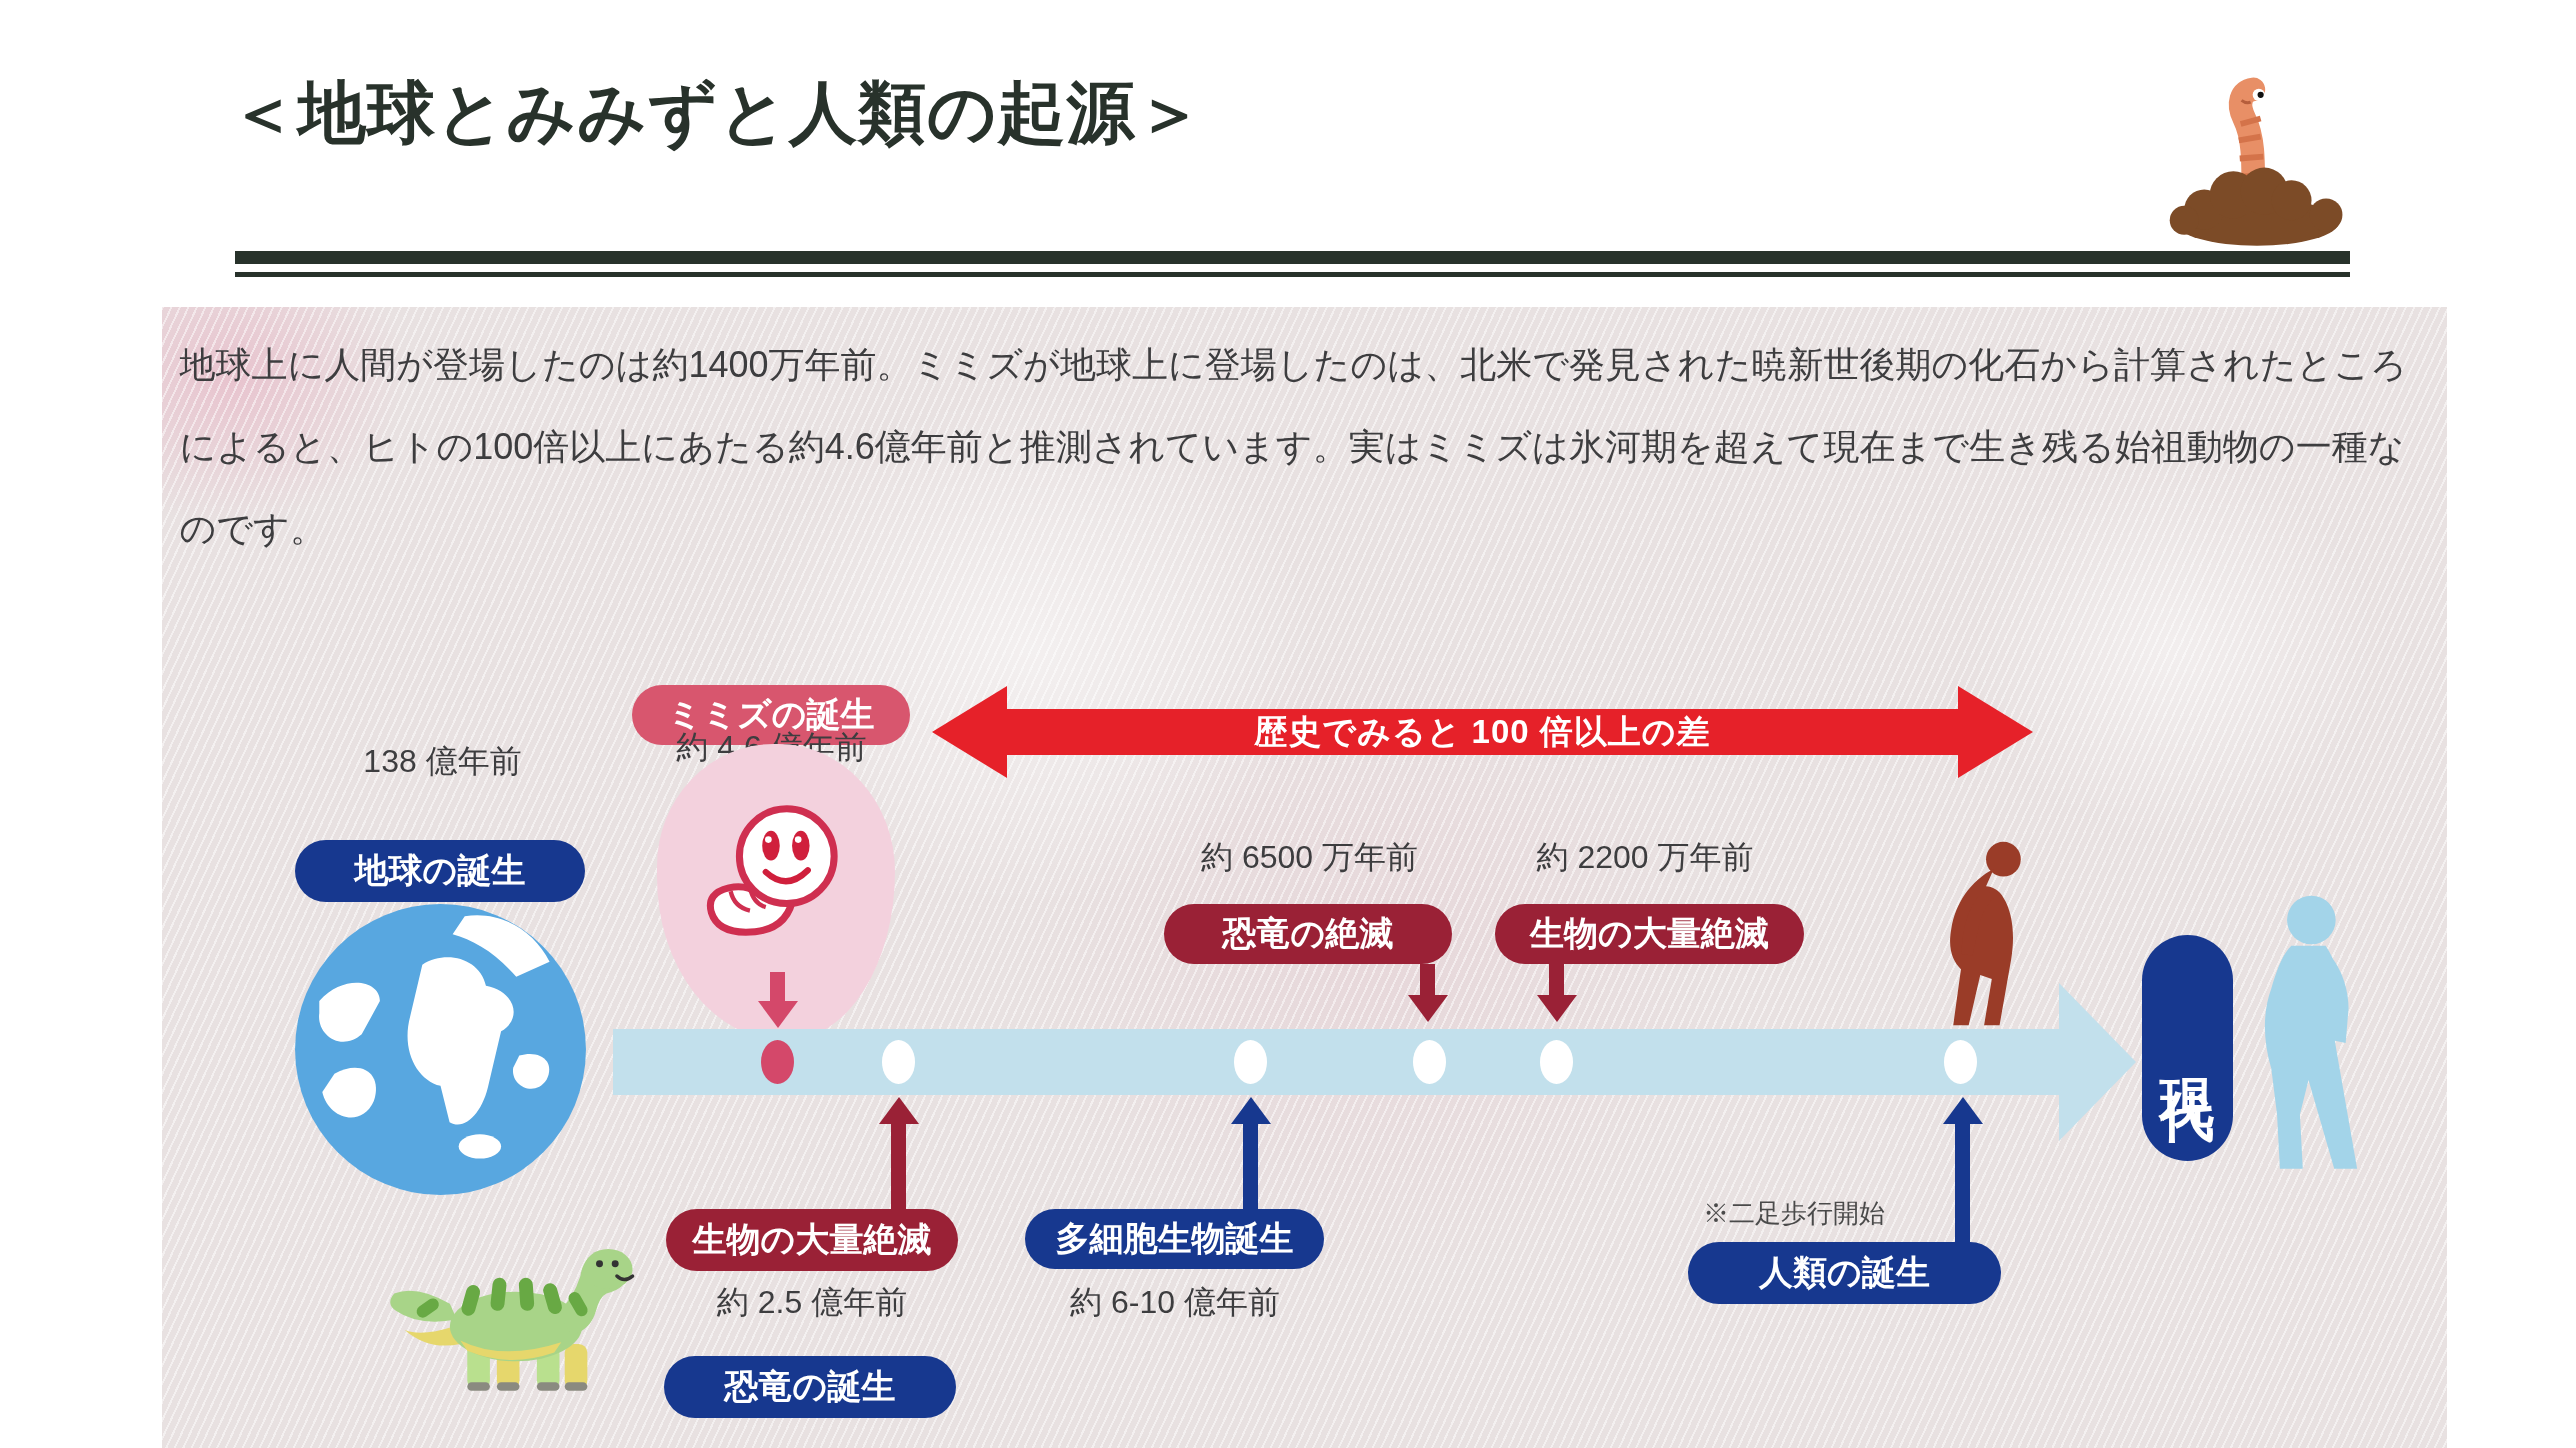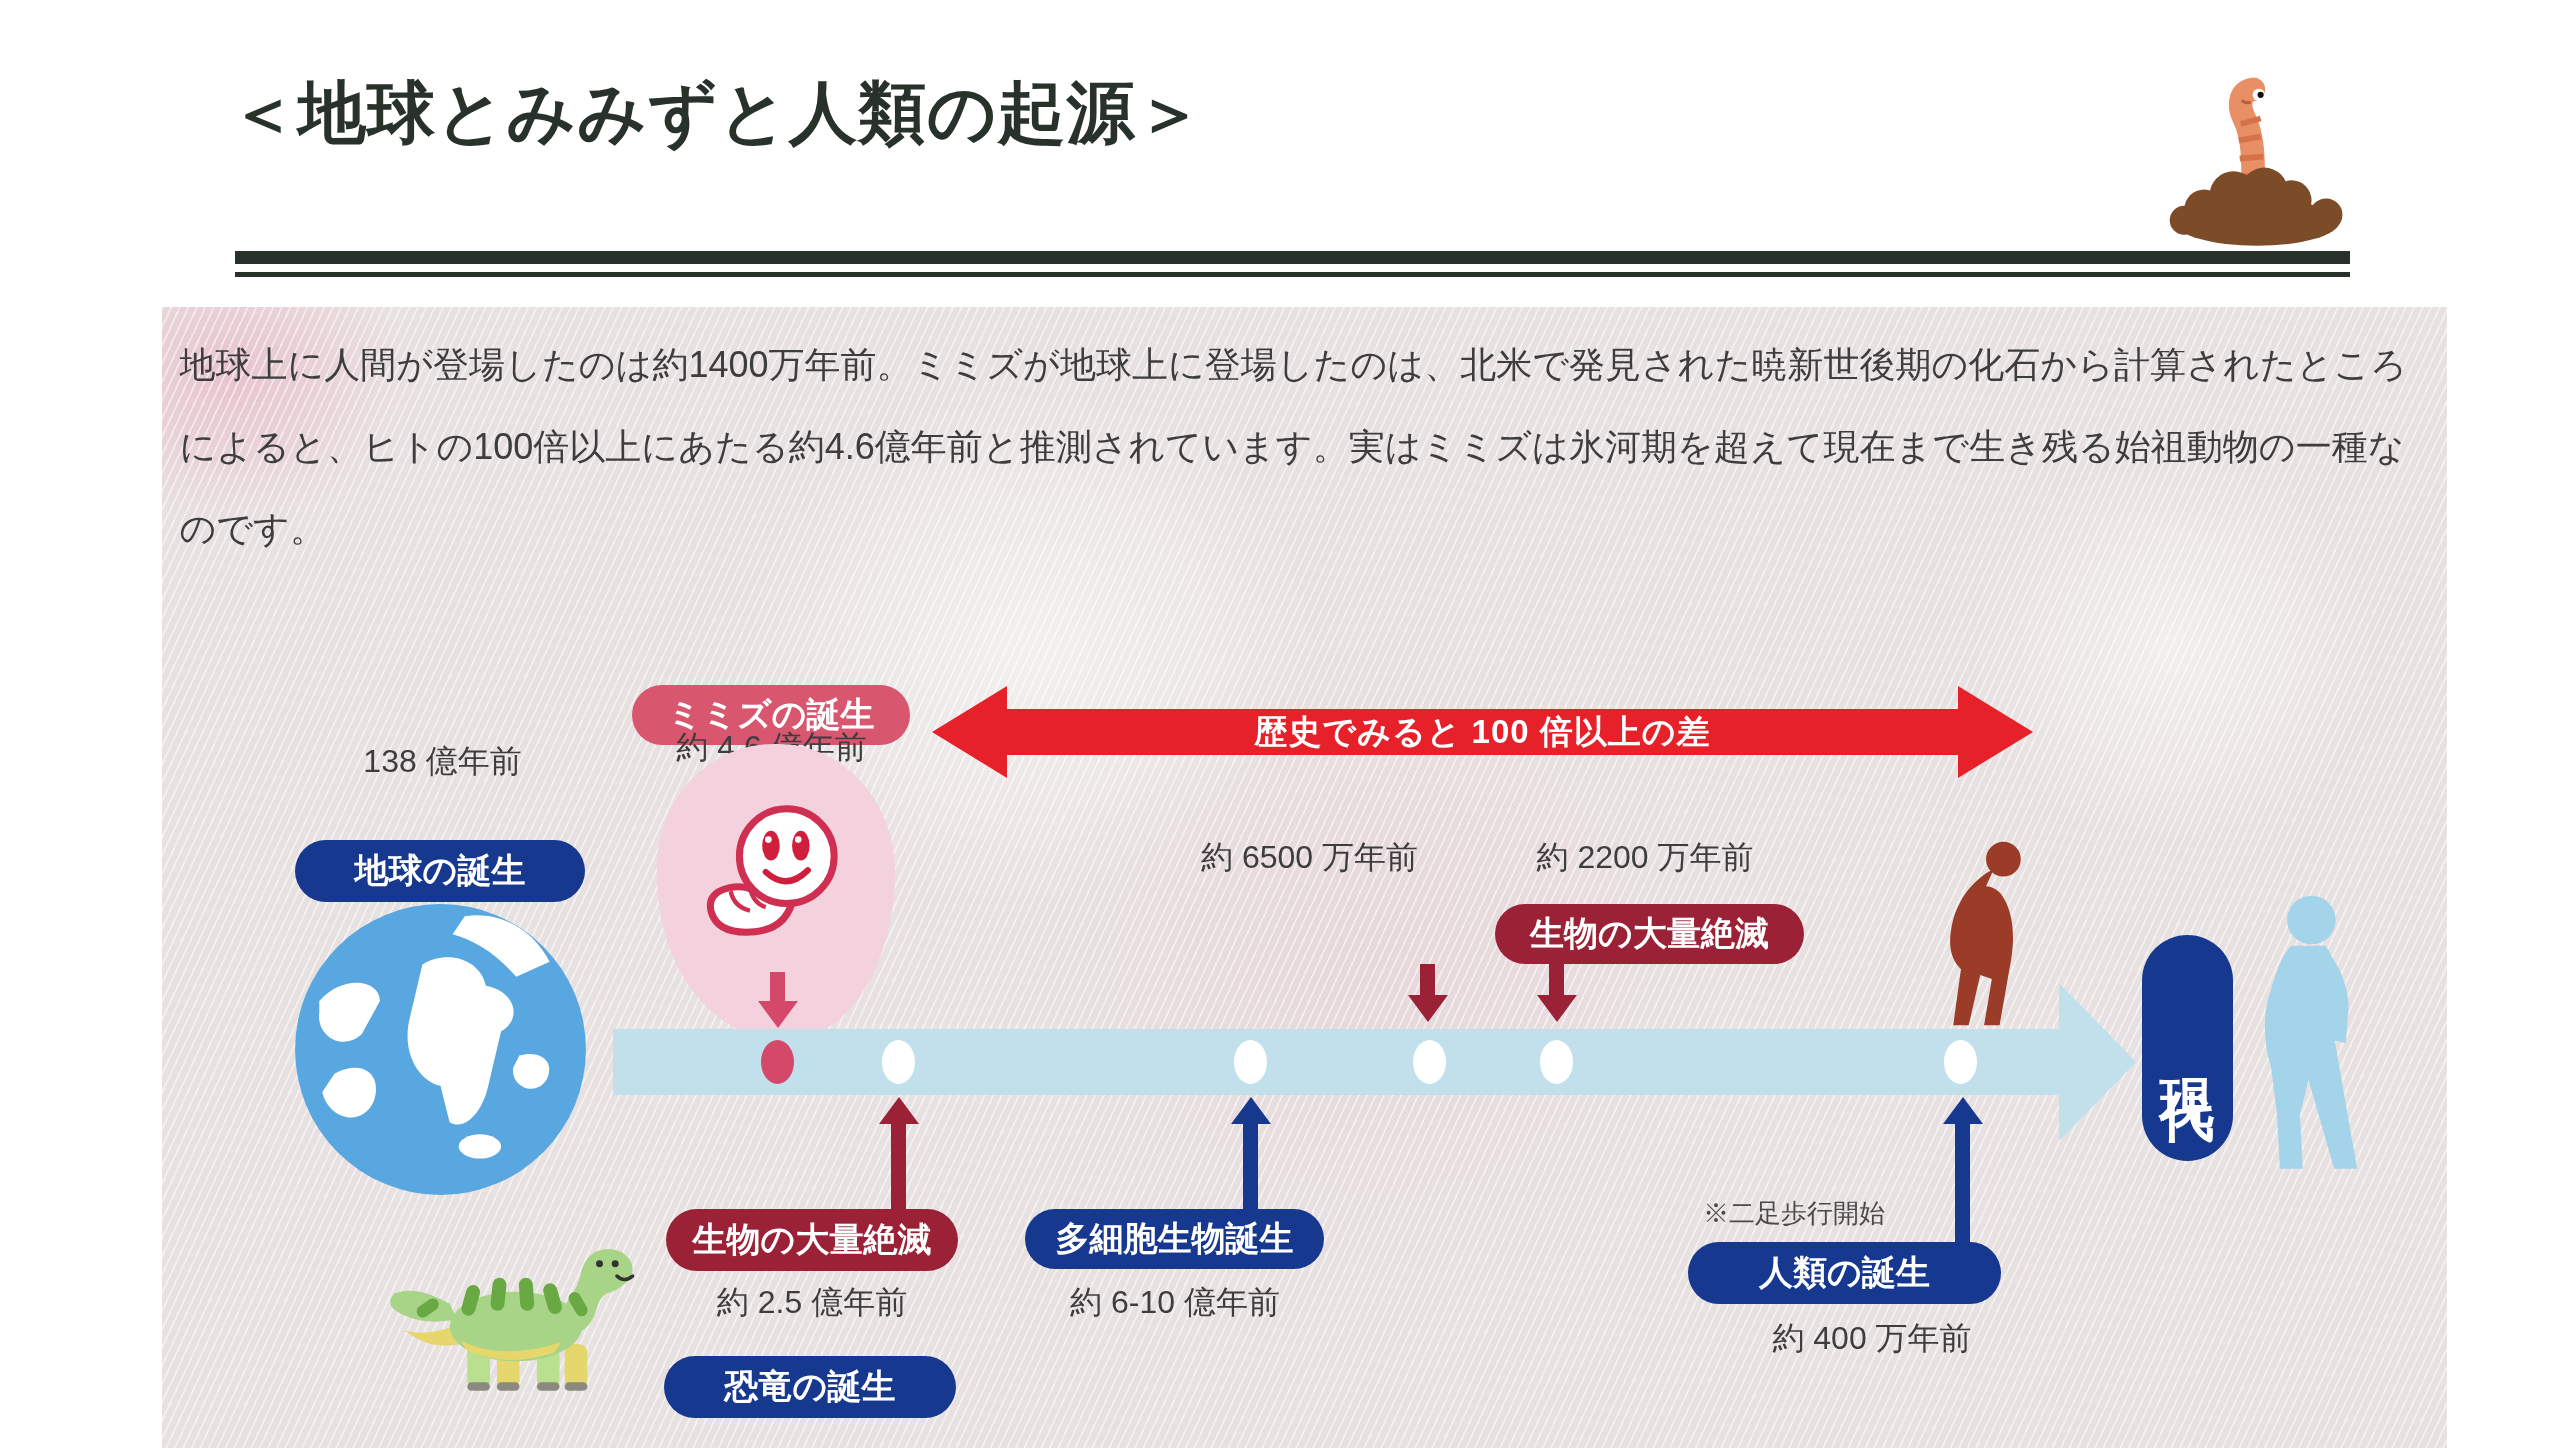--- a/index.html
+++ b/index.html
@@ -124,20 +124,21 @@
 
     <div class="cmp">
       <div class="hl"></div>
       <div class="hr"></div>
       <div class="bar">
         <span>歴史でみると 100 倍以上の差</span>
       </div>
     </div>
 
     <div class="date" style="left:1005px;top:529px;width:285px;">約 6500 万年前</div>
+    <div class="badge maroon-bg" style="left:1002px;top:597px;width:288px;height:60px;">恐竜の絶滅</div>
     <div class="arr maroon" style="left:1245px;top:657px;width:41px;height:58px;">
       <div class="shaft"></div>
       <div class="head-down"></div>
     </div>
 
     <div class="date" style="left:1338px;top:529px;width:290px;">約 2200 万年前</div>
     <div class="badge maroon-bg" style="left:1333px;top:597px;width:309px;height:60px;">生物の大量絶滅</div>
     <div class="arr maroon" style="left:1374px;top:657px;width:41px;height:58px;">
       <div class="shaft"></div>
       <div class="head-down"></div>
@@ -199,21 +200,20 @@
     </div>
     <div class="badge navy-bg" style="left:863px;top:902px;width:299px;height:60px;">多細胞生物誕生</div>
     <div class="date" style="left:865px;top:974px;width:296px;">約 6-10 億年前</div>
 
     <div class="note" style="left:1541px;top:889px;">※二足歩行開始</div>
     <div class="arr navy" style="left:1780px;top:790px;width:41px;height:147px;">
       <div class="head-up"></div>
       <div class="shaft"></div>
     </div>
     <div class="badge navy-bg" style="left:1526px;top:935px;width:313px;height:62px;">人類の誕生</div>
-    <div class="date" style="left:1565px;top:1010px;width:290px;">約 400 万年前</div>
 
     <div class="present">
       <span>現代</span>
     </div>
     <svg class="abs" style="left:2075px;top:585px;width:143px;height:319px;" viewBox="0 0 50 110">
       <g fill="#a3d4e9">
         <circle cx="26" cy="9" r="8.5"></circle>
         <path d="M20 18 h11 c4 6 6 14 5 22 l-2 10 1 6 7 40 h-8 l-9 -31 -3 12 1 19 h-8 l-1 -19 -2 -16 c-3 -10 -3 -20 0 -28 c2 -7 4 -12 7 -15 z"></path>
         <path d="M33 22 c4 5 6 12 6 18 l-1 12 -5 -1 0 -12 z"></path>
       </g>

